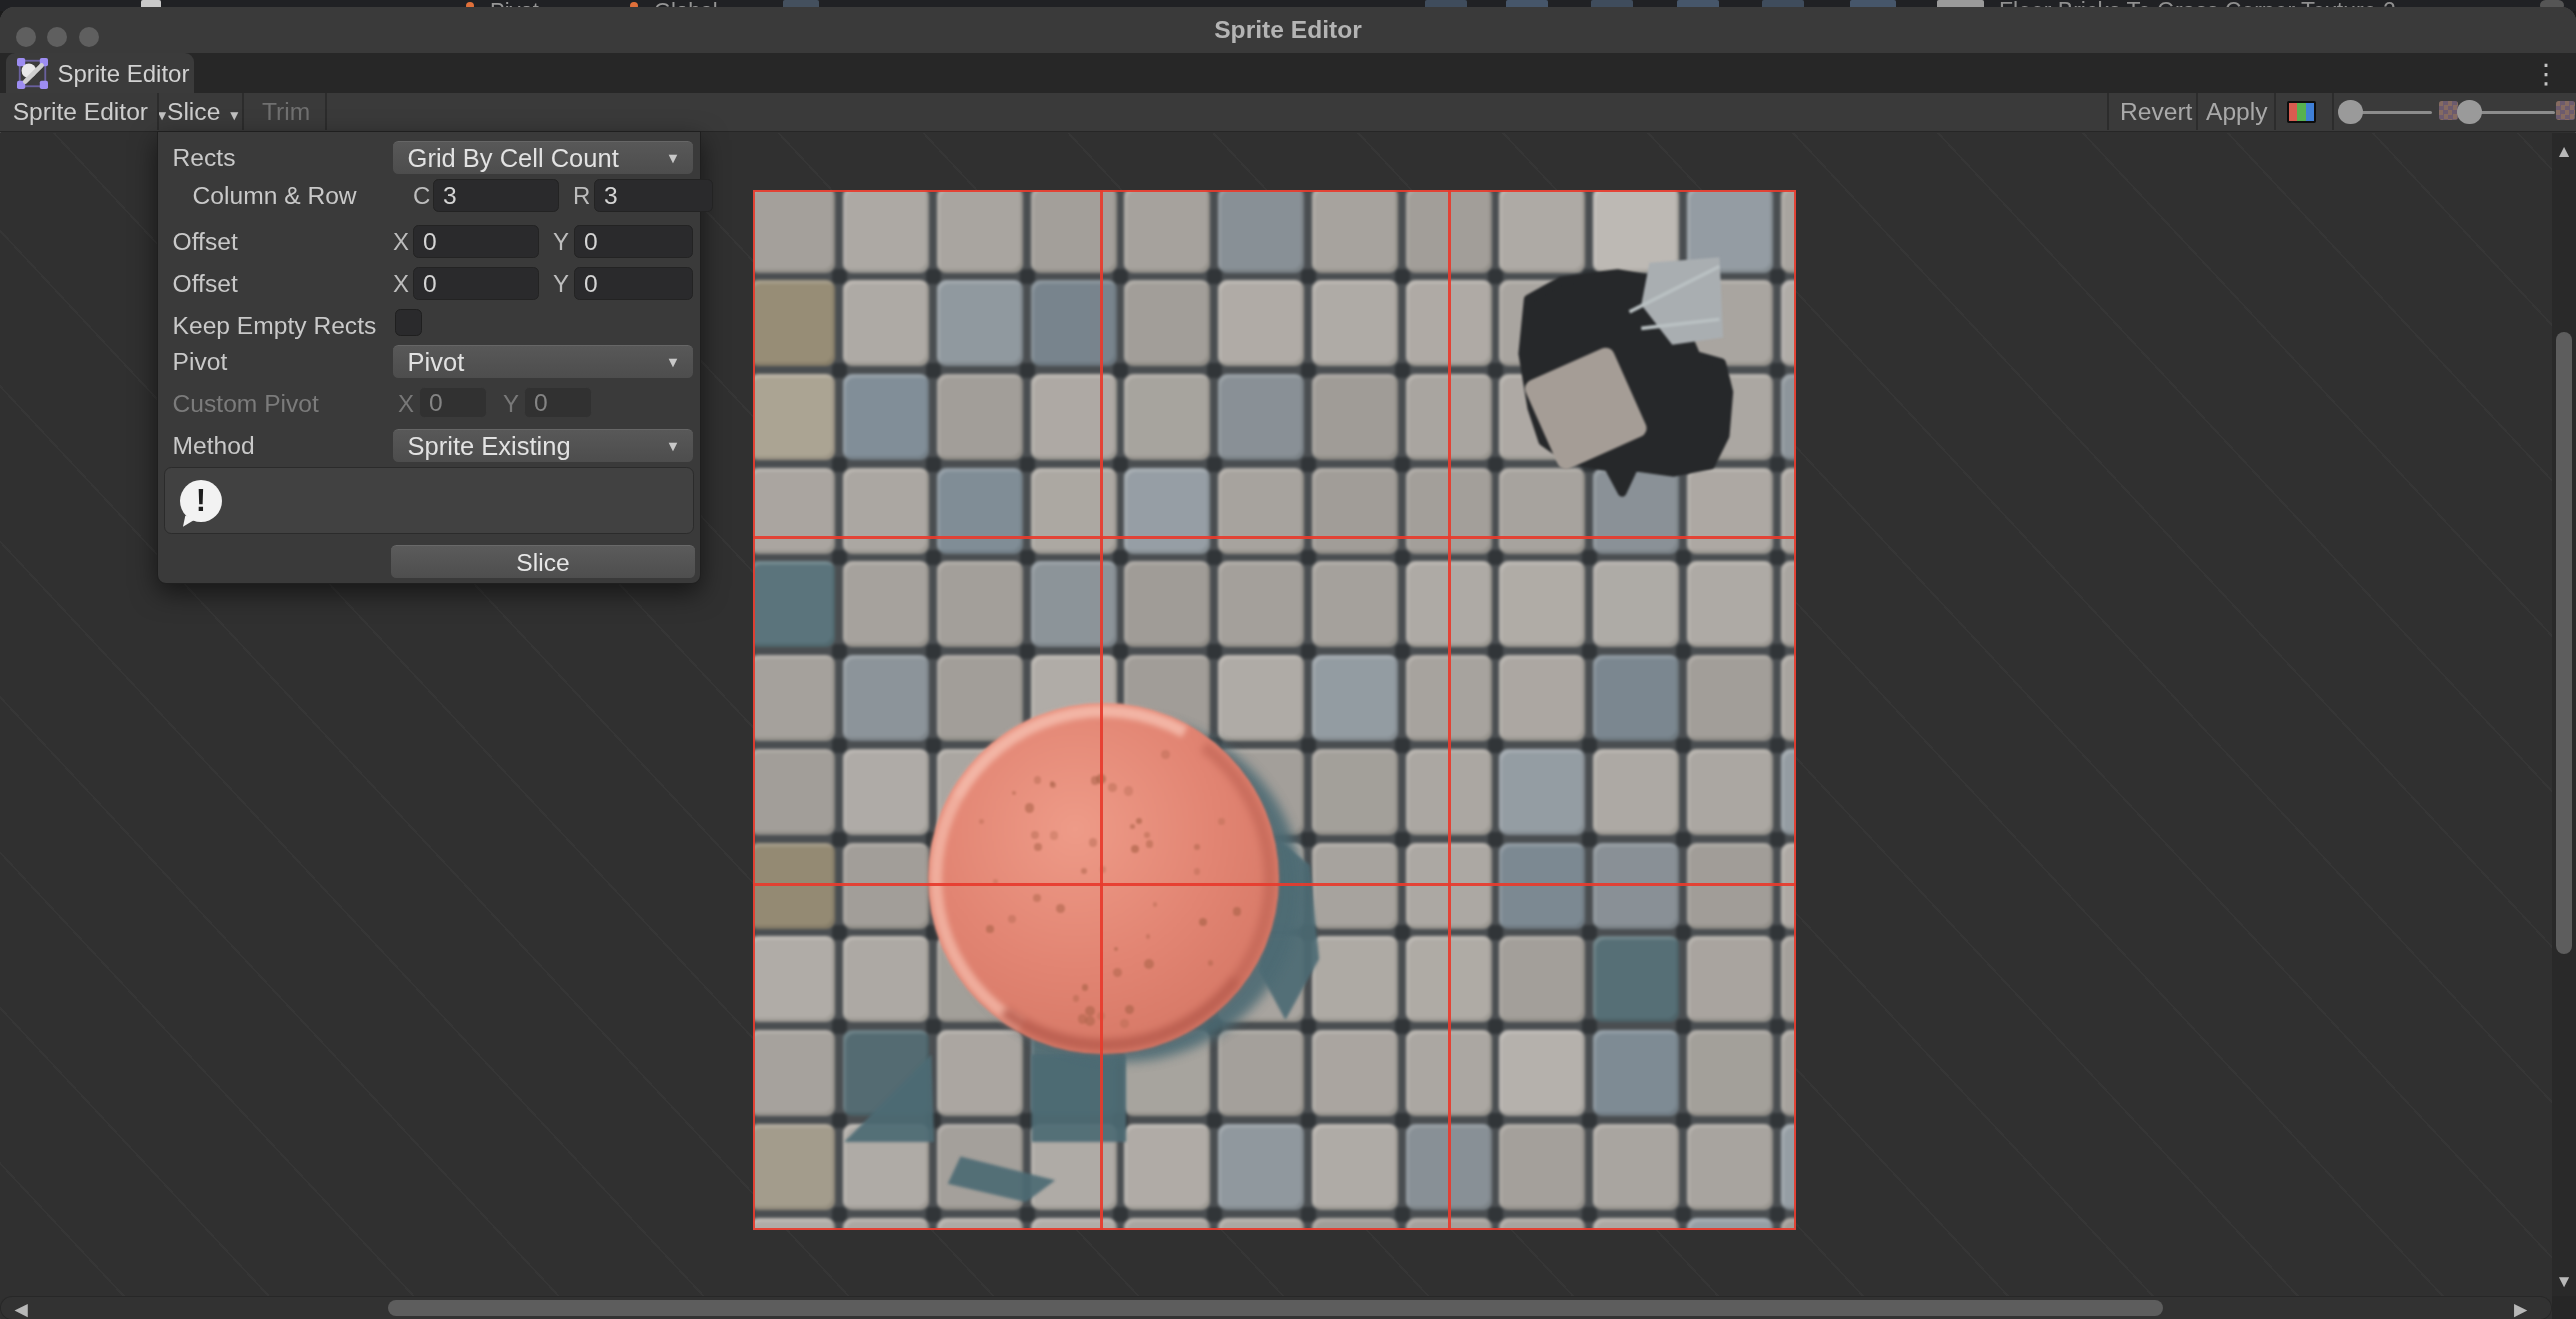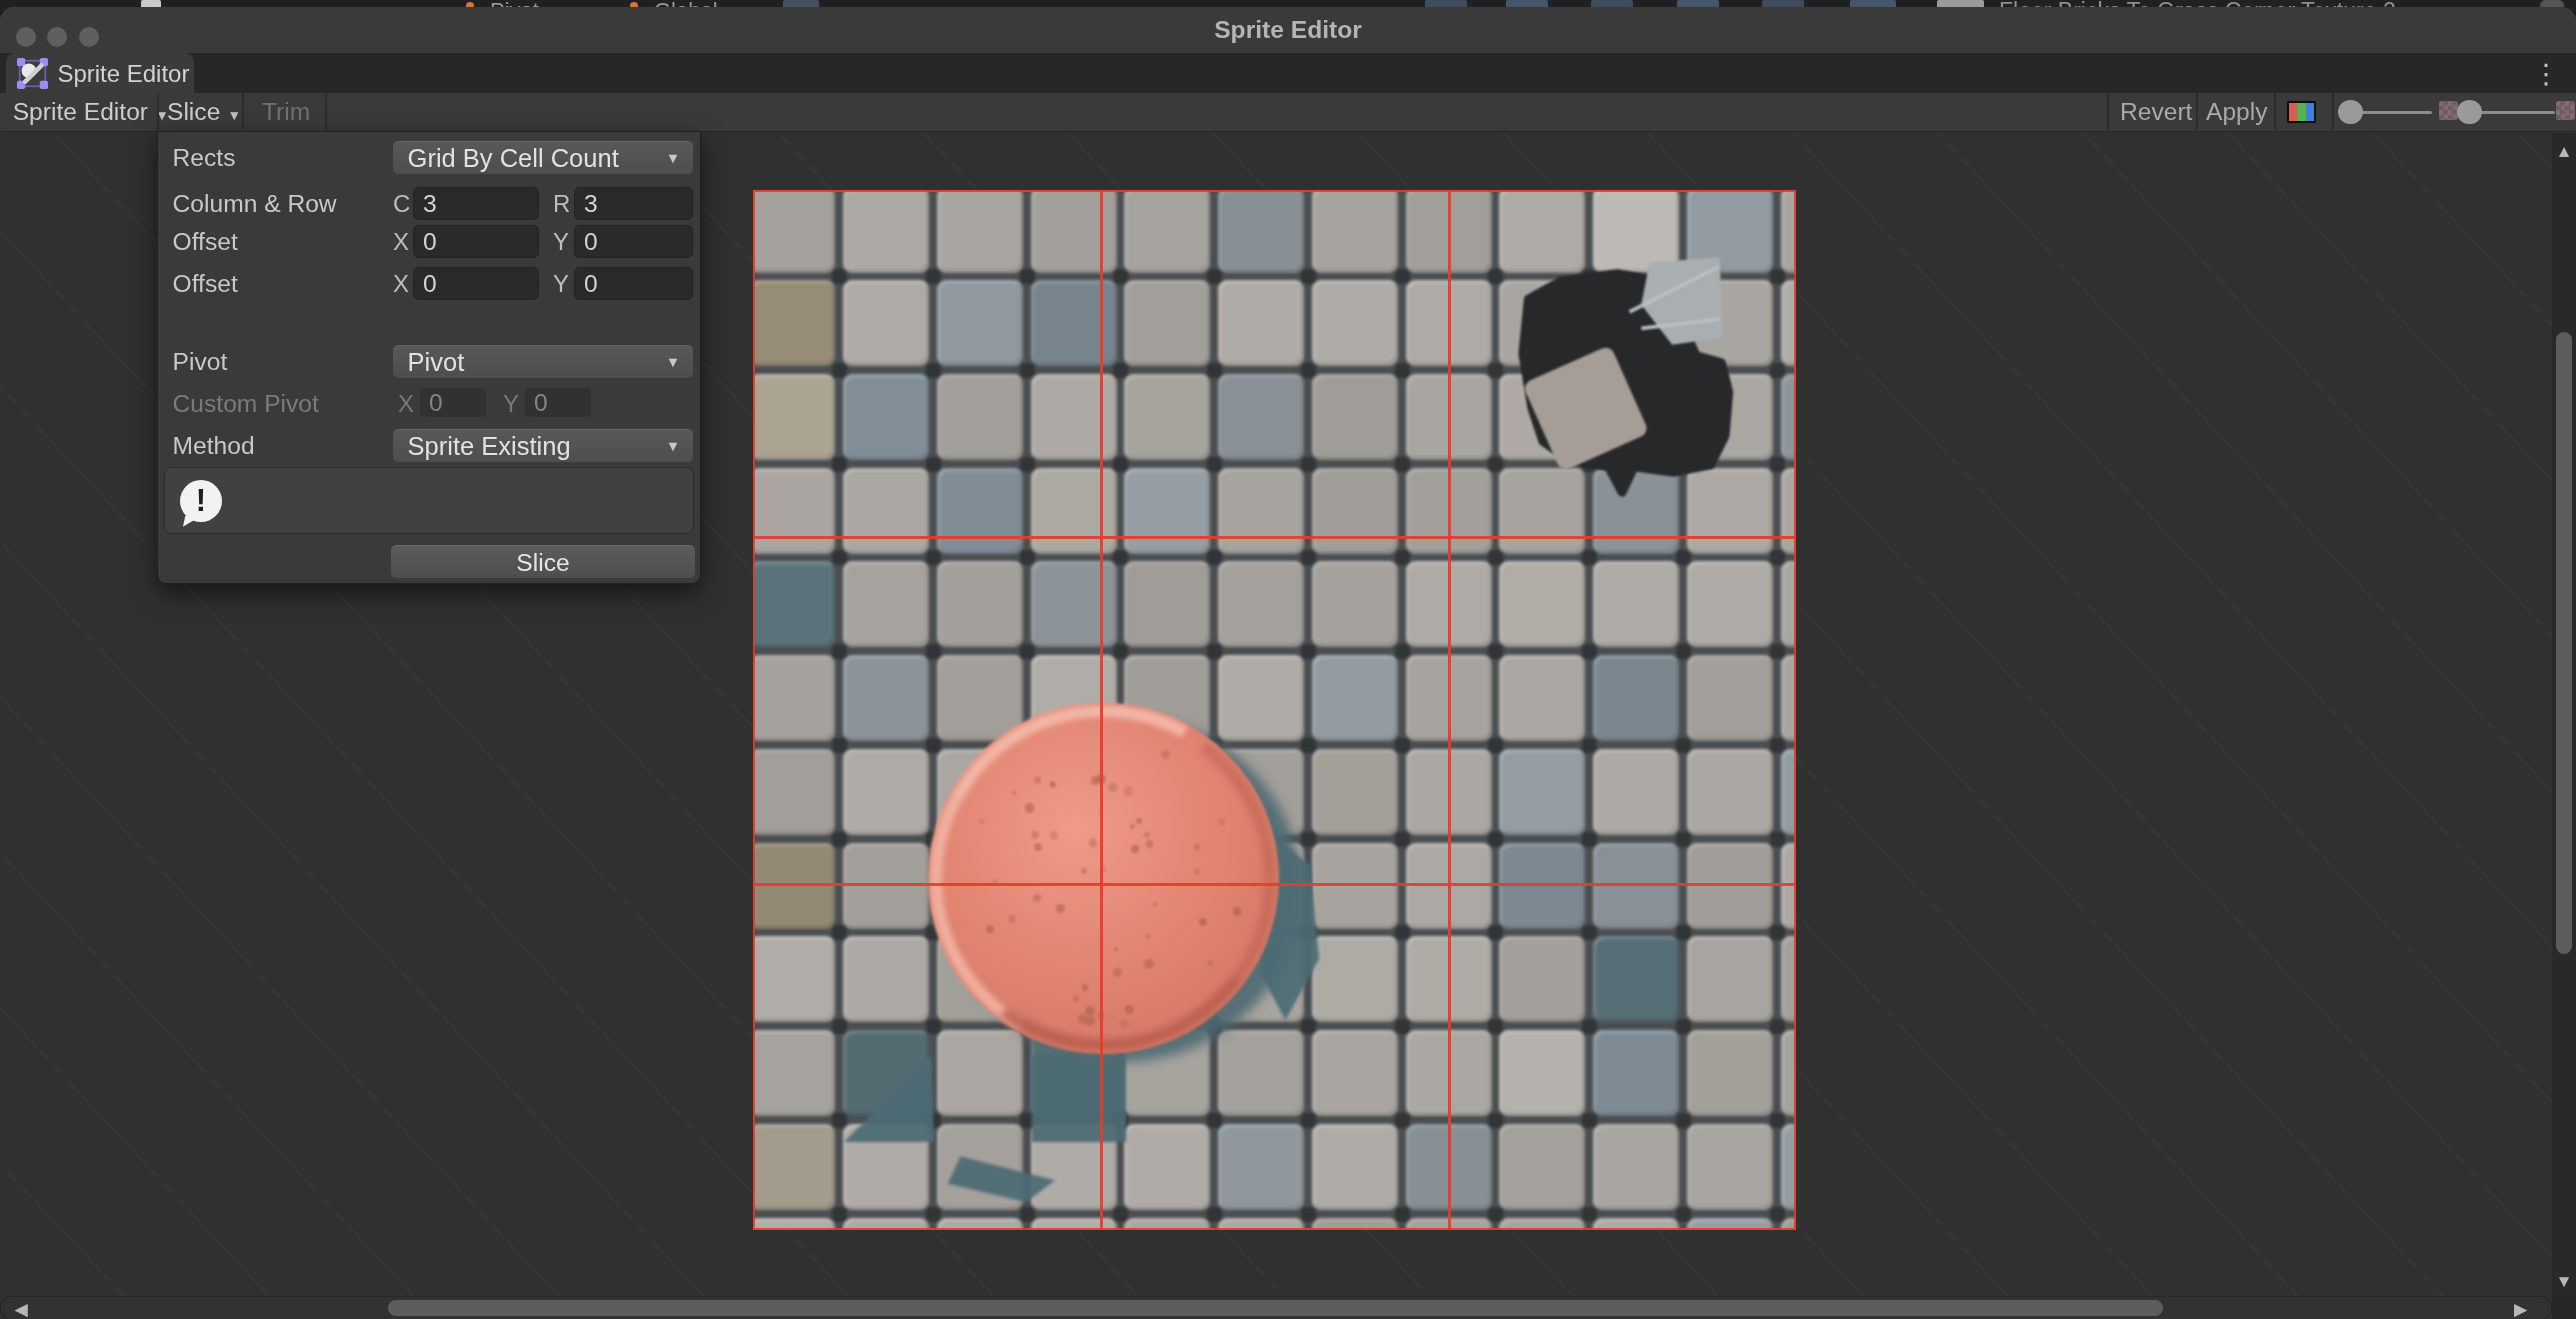--- a/index.html
+++ b/index.html
@@ -542,40 +542,44 @@
   </div>
 
   <div class="panel">
     <div class="row" style="top:9px;">
       <span class="row-label">Rects</span>
       <div class="dropdown" style="left:235px;width:300px;">
         <span class="dd-text">Grid By Cell Count</span>
         <span class="dd-caret">▼</span>
       </div>
     </div>
-    <div class="row" style="top:55px;">
+    <div class="row" style="top:47px;margin-left:20px;">
       <span class="row-label">Column &amp; Row</span>
       <span class="prefix" style="left:235px;">C</span>
       <input class="field" style="left: 255px; width: 126px;" readonly="" value="3">
       <span class="prefix" style="left:395px;">R</span>
       <input class="field" style="left: 416px; width: 119px;" readonly="" value="3">
     </div>
     <div class="row" style="top:93px;">
       <span class="row-label">Offset</span>
       <span class="prefix" style="left:235px;">X</span>
       <input class="field" style="left: 255px; width: 126px;" readonly="" value="0">
       <span class="prefix" style="left:395px;">Y</span>
       <input class="field" style="left: 416px; width: 119px;" readonly="" value="0">
     </div>
     <div class="row" style="top:135px;">
       <span class="row-label">Offset</span>
       <span class="prefix" style="left:235px;">X</span>
       <input class="field" style="left: 255px; width: 126px;" readonly="" value="0">
       <span class="prefix" style="left:395px;">Y</span>
       <input class="field" style="left: 416px; width: 119px;" readonly="" value="0">
+    </div>
+    <div class="row" style="top:177px;">
+      <span class="row-label">Keep Empty Rects</span>
+      <div class="checkbox" style="left:237px;" id="keep-empty-box"></div>
     </div>
     <div class="row" style="top:213px;">
       <span class="row-label">Pivot</span>
       <div class="dropdown" style="left:235px;width:300px;">
         <span class="dd-text">Pivot</span>
         <span class="dd-caret">▼</span>
       </div>
     </div>
     <div class="row" style="top:255px;">
       <span class="row-label disabled">Custom Pivot</span>

